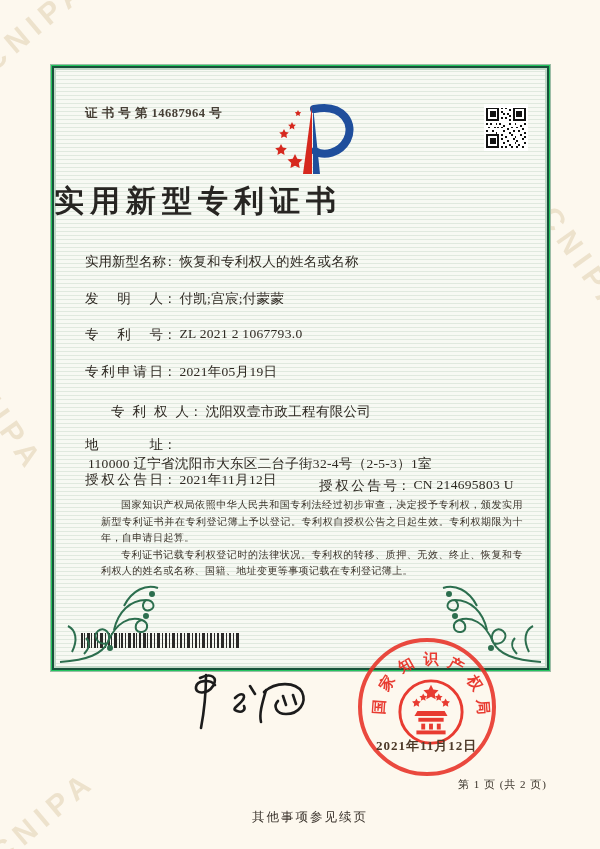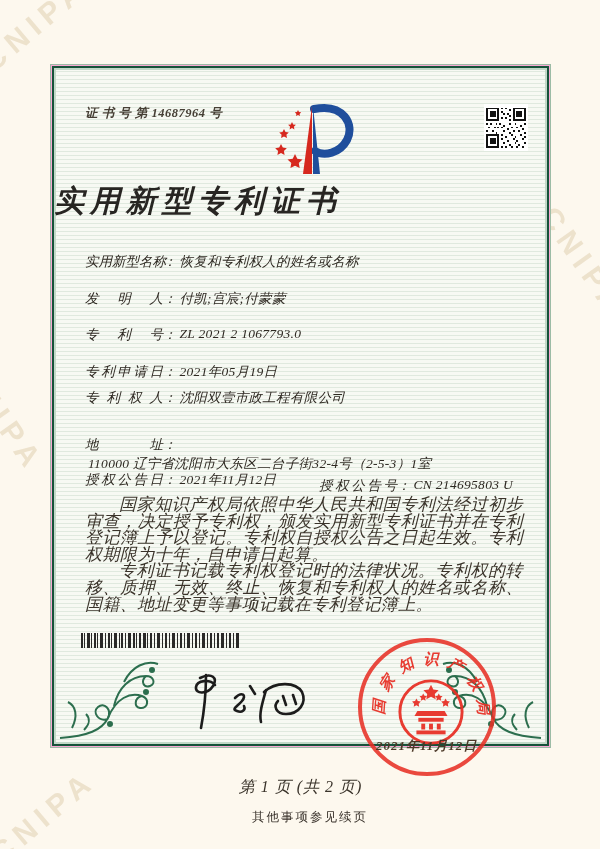--- a/index.html
+++ b/index.html
@@ -15,22 +15,22 @@
     position:absolute; font-family:"Liberation Sans","DejaVu Sans",sans-serif;
     font-weight:700; font-size:30px; letter-spacing:7px;
     color:rgba(196,168,120,0.28); z-index:0; white-space:nowrap;
   }
   .wm-tl { left:-28px; top:8px;  transform:rotate(-40deg); }
   .wm-r  { left:520px; top:245px; transform:rotate(55deg); }
   .wm-l  { left:-62px; top:400px; transform:rotate(55deg); }
   .wm-bl { left:-20px; top:800px; transform:rotate(-40deg); }
   
   .frame {
-    position:absolute; left:50px; top:64px; width:501px; height:684px;
-    border:1px solid #9cbca6; z-index:1; background:#f9a8d4;font-style:italic;
+    position:absolute; left:50px; top:64px; width:501px; height:608px;
+    border:1px solid #9cbca6; z-index:1; background:#22c55e;
   }
   .frame-inner {
     position:absolute; inset:1px; border:2px solid #17523a;
     box-shadow:inset 0 0 0 2px #c3d8c8;
     background:
       repeating-linear-gradient(0deg, rgba(130,170,140,0.20) 0 1px, rgba(0,0,0,0) 1px 4px),
       #f7f9f3;
   }
   
   .cert-no { position:absolute; left:31px; top:37px; font-size:12.5px; font-weight:600; color:#463f35; letter-spacing:0.5px; }
@@ -40,35 +40,35 @@
   }
   .qr svg { width:100%; height:100%; display:block; }
   .logo { position:absolute; left:200px; top:33px; width:104px; height:78px; }
   .title {
     position:absolute; left:0; top:113px; width:100%; text-align:left;
     font-size:30px; font-weight:700; letter-spacing:6px; color:#272522;
   }
   
   .row { position:absolute; left:31px; width:440px; font-size:13.5px; color:#2e2922; white-space:nowrap; }
   .r0 { top:185px; } .r1 { top:222px; } .r2 { top:258px; } .r3 { top:295px; }
-  .r4 { top:321px; } .r5 { top:367px; white-space:normal; width:438px; line-height:19px; }
+  .r4 { top:335px;margin-left:26px; } .r5 { top:367px; white-space:normal; width:438px; line-height:19px; }
   .r6 { top:403px; }
   .flabel {
     display:inline-block; width:78px; vertical-align:top;
     text-align:justify; text-align-last:justify; -moz-text-align-last:justify;
   }
   .colon { display:inline-block; vertical-align:top; }
   .fvalue { display:inline-block; vertical-align:top; margin-left:3px; letter-spacing:0.3px; }
   .r5 .fvalue { white-space:normal; width:350px; }
   .pair2 { position:absolute; left:234px; top:0; white-space:nowrap;margin-top:6px; }
   
   .body-text { position:absolute; left:31px; top:429px; width:438px; }
   .body-text p {
-    font-size:17px; line-height:16.6px; text-align:justify; text-indent:2em;
-    color:#3a332a; letter-spacing:0.4px;
+    font-size:10px; line-height:16.6px; text-align:justify; text-indent:2em;
+    color:#3a332a; letter-spacing:0.4px;margin-left:16px;
   }
   
   .barcode { position:absolute; left:27px; top:565px; width:158px; height:15px; }
   
   .director { position:absolute; left:31px; top:617px; font-family:"Liberation Sans","DejaVu Sans",sans-serif; font-size:13.5px; font-weight:600; color:#2c2c2c; }
   .director div { margin-bottom:10px; }
   .signature { position:absolute; left:126px; top:600px; width:136px; height:70px; }
   
   .seal {
     position:absolute; left:304px; top:570px; width:138px; height:138px;
@@ -84,21 +84,21 @@
   .sc3 { left:59px;  top:7px;  }
   .sc4 { left:84px;  top:13px; transform:rotate(29deg); }
   .sc5 { left:103px; top:31px; transform:rotate(58deg); }
   .sc6 { left:111px; top:55px; transform:rotate(86deg); }
   .emblem { position:absolute; left:34px; top:35px; width:70px; height:70px; }
   .seal-date {
     position:absolute; left:322px; top:669px; width:170px; z-index:4;
     font-size:13px; color:#4c3928; letter-spacing:1px; font-weight:600;
   }
   
-  .page-num { position:absolute; left:0; top:709px; width:100%; text-align:center; font-size:16px; color:#3a332a; letter-spacing:1px; }
+  .page-num { position:absolute; left:0; top:709px; width:100%; text-align:right; font-size:11px; color:#3a332a; letter-spacing:1px; }
   .flourish { position:absolute; bottom:2px; width:112px; height:112px; z-index:2; }
   .fl-left { left:2px; }
   .fl-right { right:2px; transform:scaleX(-1); }
   .footer-note { position:absolute; left:0; top:809px; width:100%; text-align:center; font-size:12.5px; letter-spacing:2px; color:#38312a; z-index:1;padding-left:20px; }
 </style>
 </head>
 <body>
 
 <span class="wm wm-tl">CNIPA</span>
 <span class="wm wm-r">CNIPA</span>

